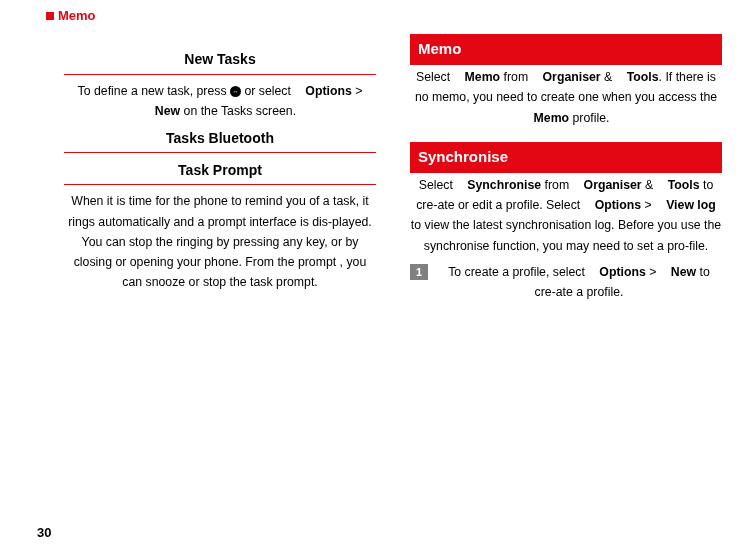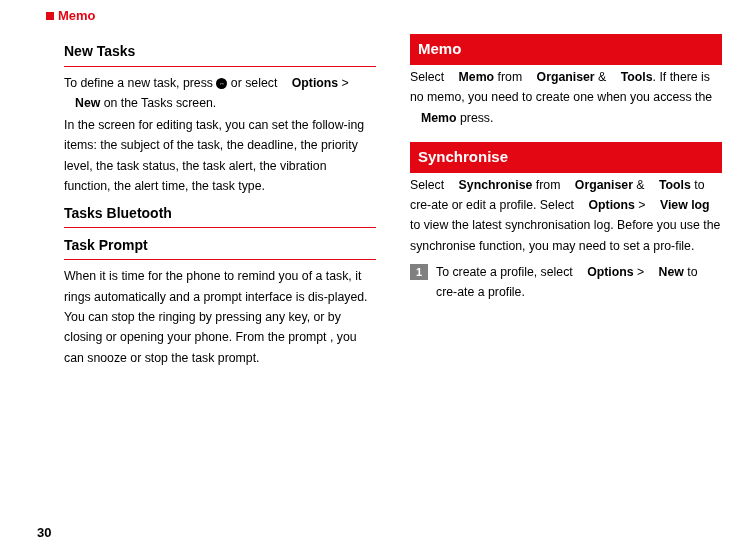--- a/index.html
+++ b/index.html
@@ -1,15 +1,15 @@
 <!DOCTYPE html>
 <html><head>
 <meta charset="utf-8">
 <style>
-  * { box-sizing: border-box; margin: 0; padding: 0; }
+  * { box-sizing: border-box; margin: 0; padding: 0; text-align: center; }
   html, body { width: 752px; height: 551px; }
   body {
     font-family: Arial, Helvetica, sans-serif;
     font-size: 12.3px;
     line-height: 1.65;
     color: #000;
     background: #fff;
     position: relative;
   }
   .page-header {
@@ -30,21 +30,21 @@
   }
   .col p { margin-bottom: 2px; }
   .section-title {
     font-weight: bold;
     font-size: 14px;
     border-bottom: 1.2px solid #e30613;
     padding-bottom: 2px;
     margin-top: 6px;
     margin-bottom: 6px;
   }
-  .section-title.first { margin-top: 8px; }
+  .section-title.first { margin-top: 16px; }
   .red-bar {
     background: #e30613;
     color: #fff;
     font-weight: bold;
     font-size: 15px;
     padding: 3px 6px 3px 8px;
     margin-top: 2px;
     margin-bottom: 2px;
     display: flex;
     align-items: center;
@@ -100,34 +100,33 @@
 </div>
 
 <div class="columns">
 
   <div class="col">
     <div class="section-title first">New Tasks</div>
 
     <p>
       <span>To define a new task, press </span><span class="inline-icon">↔</span><span> or select </span><span class="bold">Options</span><span> &gt; </span><span class="bold">New</span><span> on the Tasks screen.</span>
     </p>
-    <p>In the screen for editing task, you can set the follow-ing items: the subject of the task, the deadline, the priority level, the task status, the task alert, the vibration function, the alert time, the task type.</p>
 
     <div class="section-title">Tasks  Bluetooth</div>
 
     <div class="section-title">Task Prompt</div>
     <p>When it is time for the phone to remind you of a task, it rings automatically and a prompt interface is dis-played. You can stop the ringing by pressing any key, or by closing or opening your phone. From the prompt , you can snooze or stop the task prompt.</p>
   </div>
 
   <div class="col">
     <div class="red-bar">
       <span>Memo</span>
     </div>
     <p>
-      <span>Select </span><span class="bold">Memo</span><span> from </span><span class="bold">Organiser</span><span> &amp; </span><span class="bold">Tools</span><span>. If there is no memo, you need to create one when you access the </span><span class="bold">Memo</span><span> press.</span>
+      <span>Select </span><span class="bold">Memo</span><span> from </span><span class="bold">Organiser</span><span> &amp; </span><span class="bold">Tools</span><span>. If there is no memo, you need to create one when you access the </span><span class="bold">Memo</span><span> profile.</span>
     </p>
 
     <div class="red-bar second">
       <span>Synchronise</span>
     </div>
     <p>
       <span>Select </span><span class="bold">Synchronise</span><span> from </span><span class="bold">Organiser</span><span> &amp; </span><span class="bold">Tools</span><span> to cre-ate or edit a profile. Select </span><span class="bold">Options</span><span> &gt; </span><span class="bold">View log</span><span> to view the latest synchronisation log. Before you use the synchronise function, you may need to set a pro-file.</span>
     </p>
 
     <div class="step-row">

